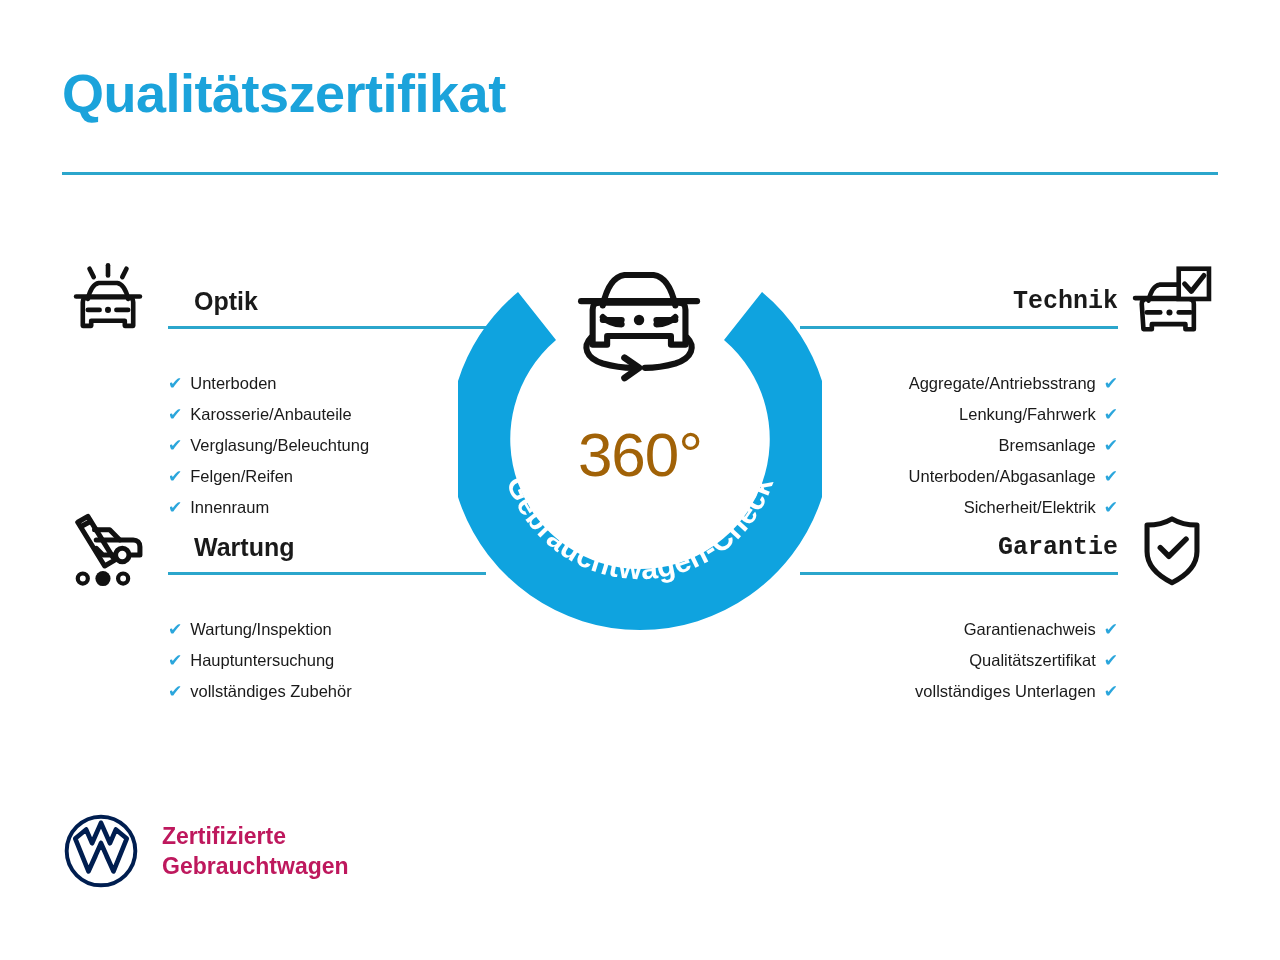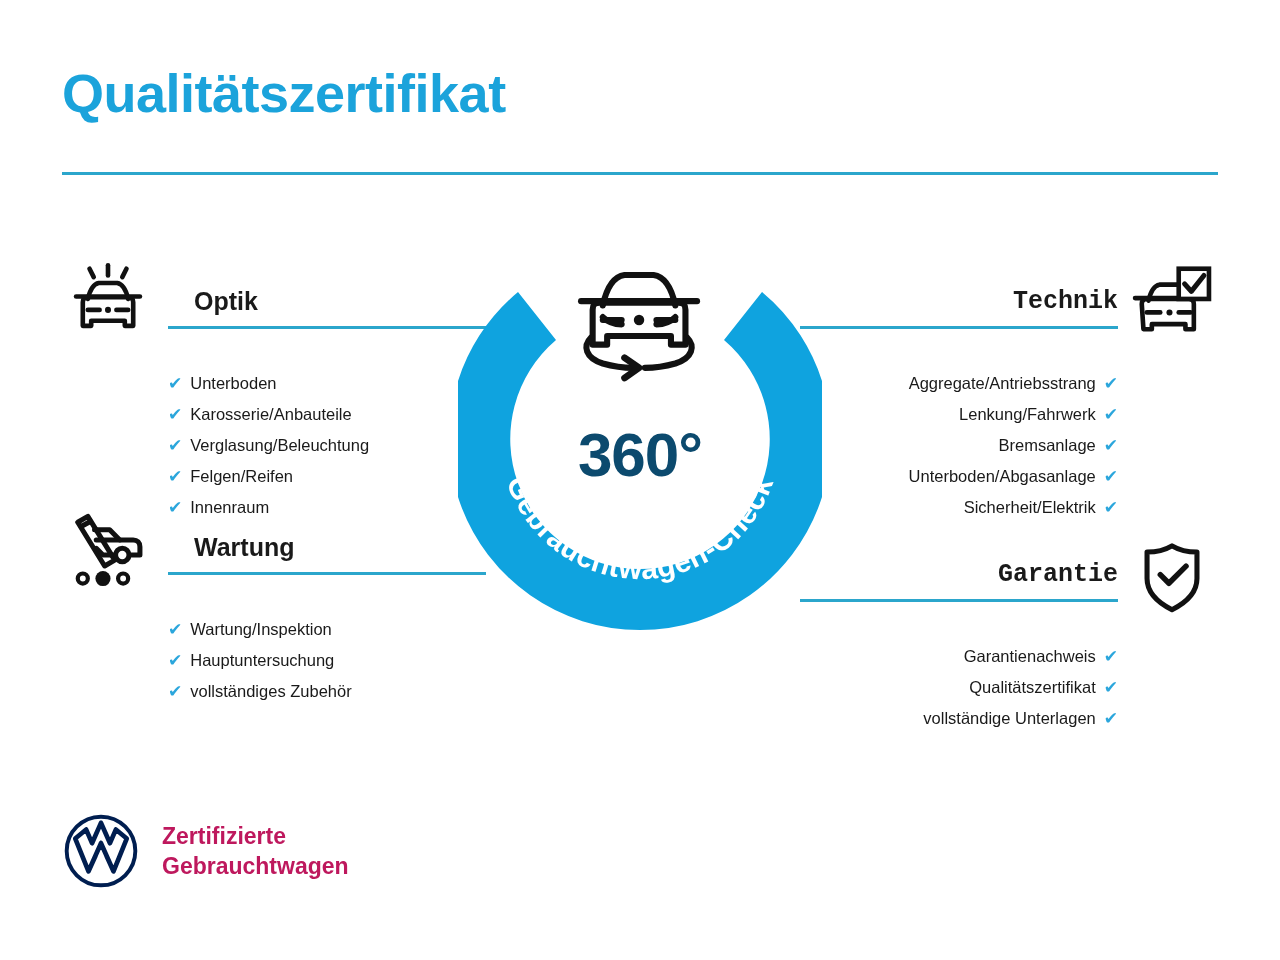--- a/index.html
+++ b/index.html
@@ -43,21 +43,21 @@
   .section {
     position: absolute;
     width: 460px;
   }
   .section.left  { left: 62px; }
   .section.right { left: 758px; }
 
   .sec-optik    { top: 262px; }
   .sec-wartung  { top: 508px; }
   .sec-technik  { top: 262px; }
-  .sec-garantie { top: 535px; }
+  .sec-garantie { top: 508px; }
 
   .sec-head {
     position: relative;
     height: 90px;
   }
   .sec-icon {
     position: absolute;
     top: 0;
     width: 92px;
     height: 84px;
@@ -129,22 +129,22 @@
     height: 382px;
   }
   .badge svg { display: block; }
   .badge-num {
     position: absolute;
     left: 0;
     top: 176px;
     width: 364px;
     text-align: center;
     font-size: 62px;
-    font-weight: 700;
-    color: #0c4a6e;
+    font-weight: 400;
+    color: #a16207;
     letter-spacing: -1px;
     line-height: 1;
   }
 
   
   .brand {
     position: absolute;
     left: 62px;
     top: 812px;
     display: flex;
@@ -326,21 +326,21 @@
     <ul class="sec-list">
       <li>
           <span>Garantienachweis</span>
           <span class="check">✔</span>
         </li>
       <li>
           <span>Qualitätszertifikat</span>
           <span class="check">✔</span>
         </li>
       <li>
-          <span>vollständige Unterlagen</span>
+          <span>vollständiges Unterlagen</span>
           <span class="check">✔</span>
         </li>
     </ul>
   </div>
 
   <div class="badge">
     <svg viewBox="0 0 364 382" width="364" height="382" aria-hidden="true">
       <defs>
         <path id="ringArc" d="M 42 191 A 140 140 0 0 0 322 191" fill="none"></path>
       </defs>

